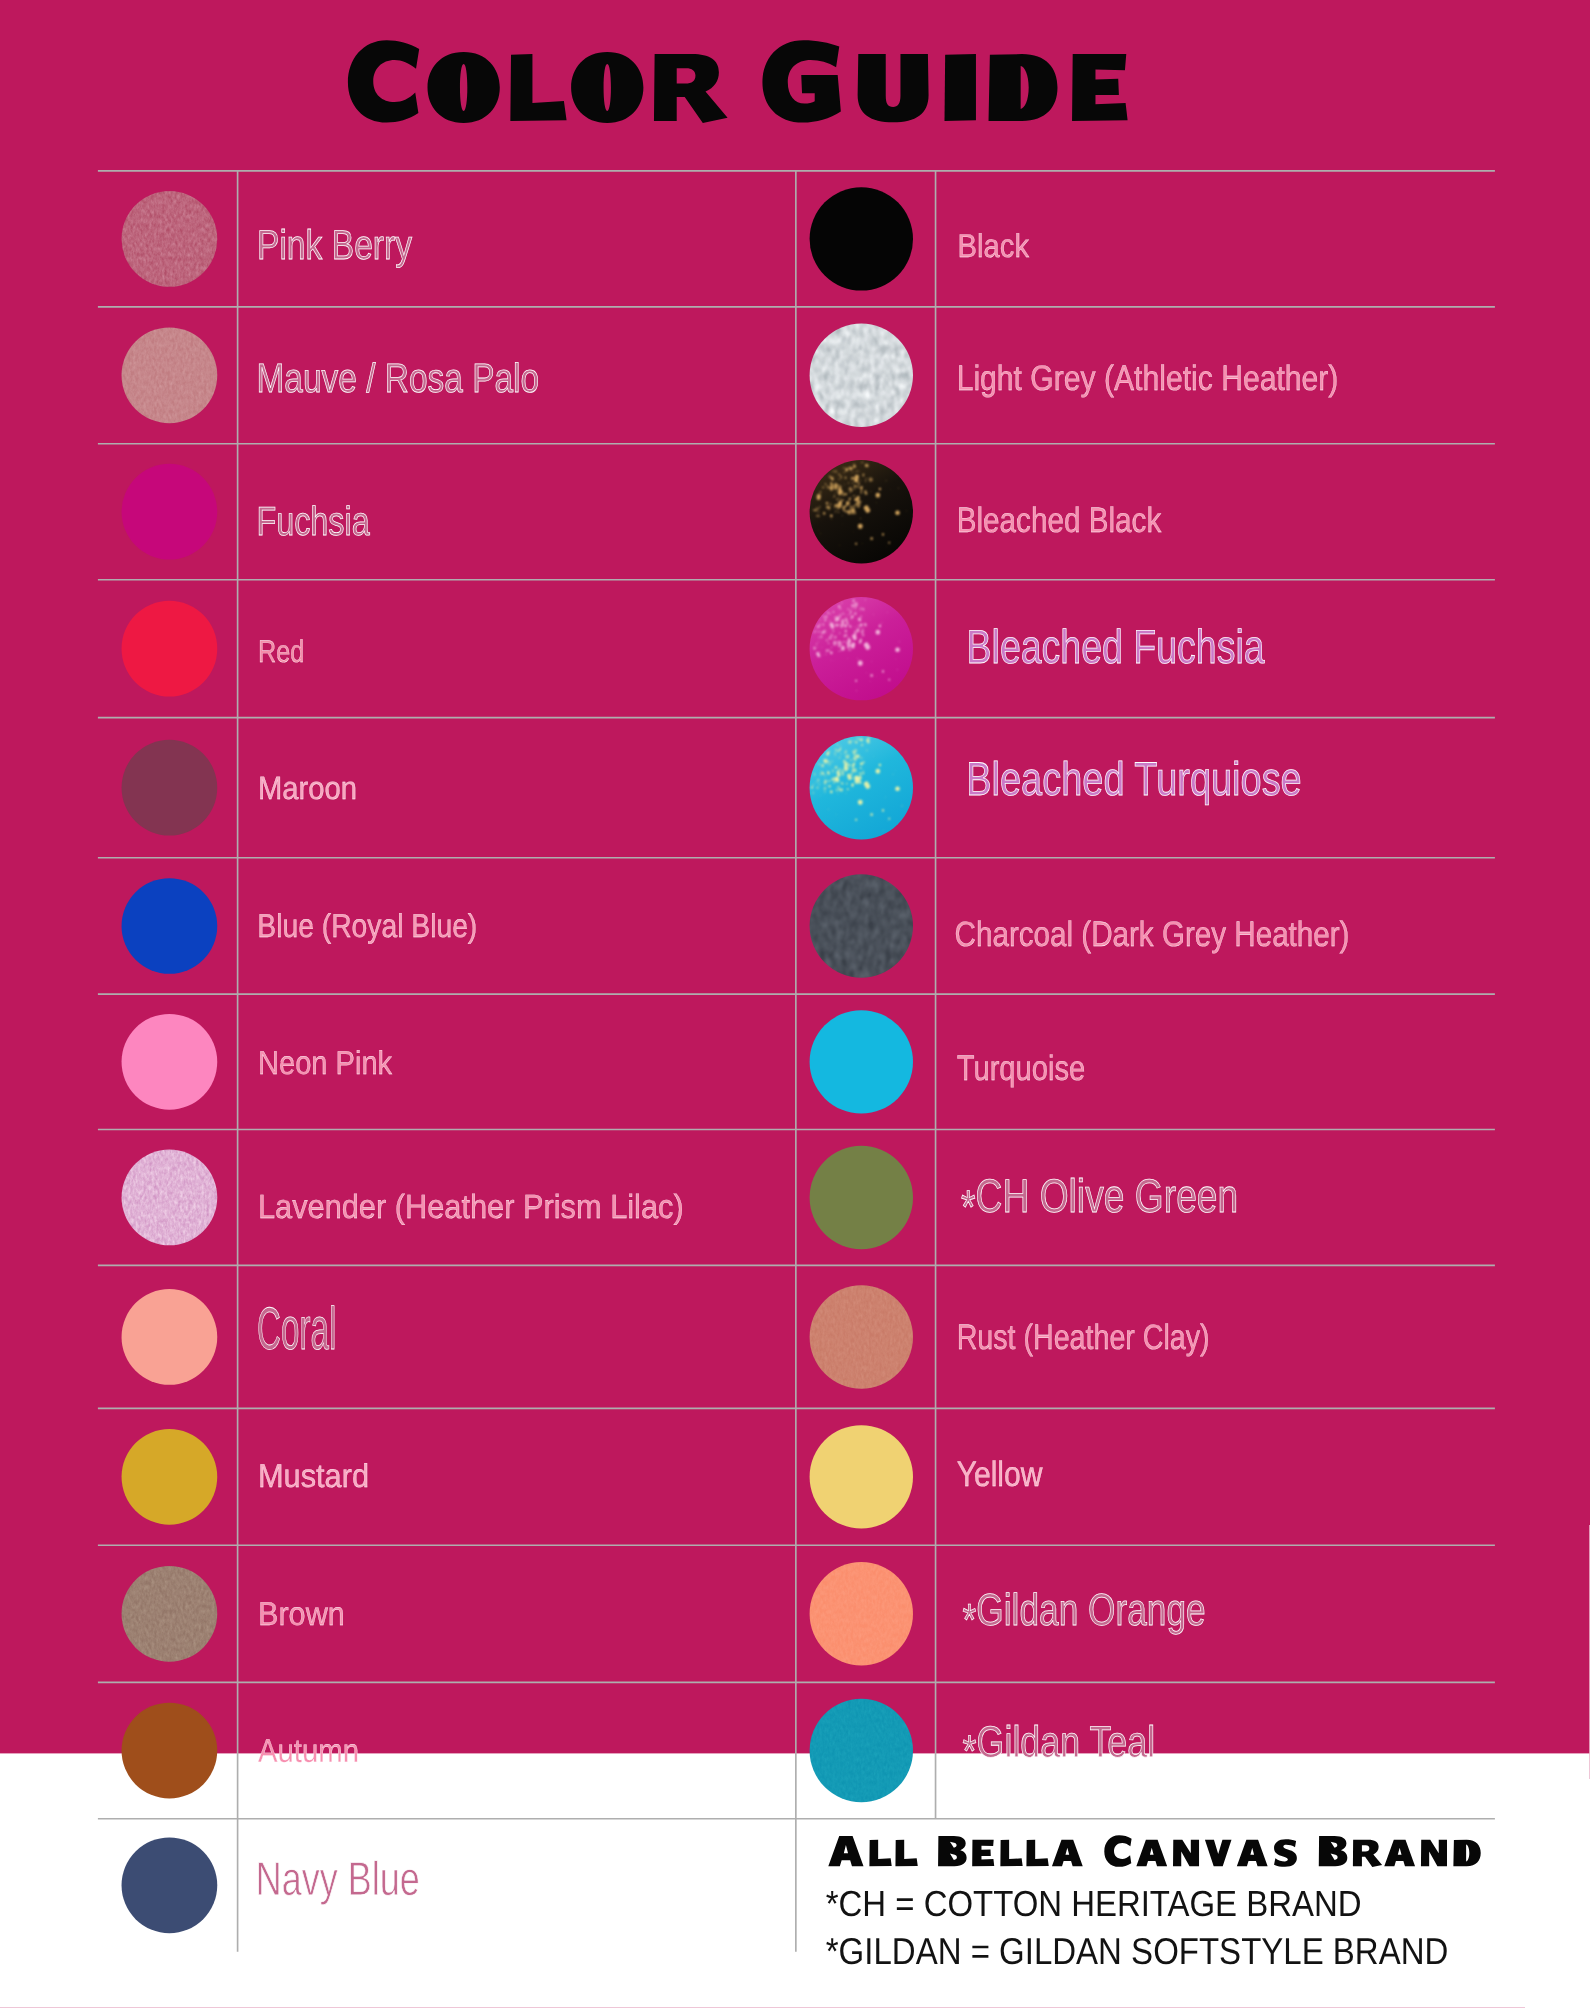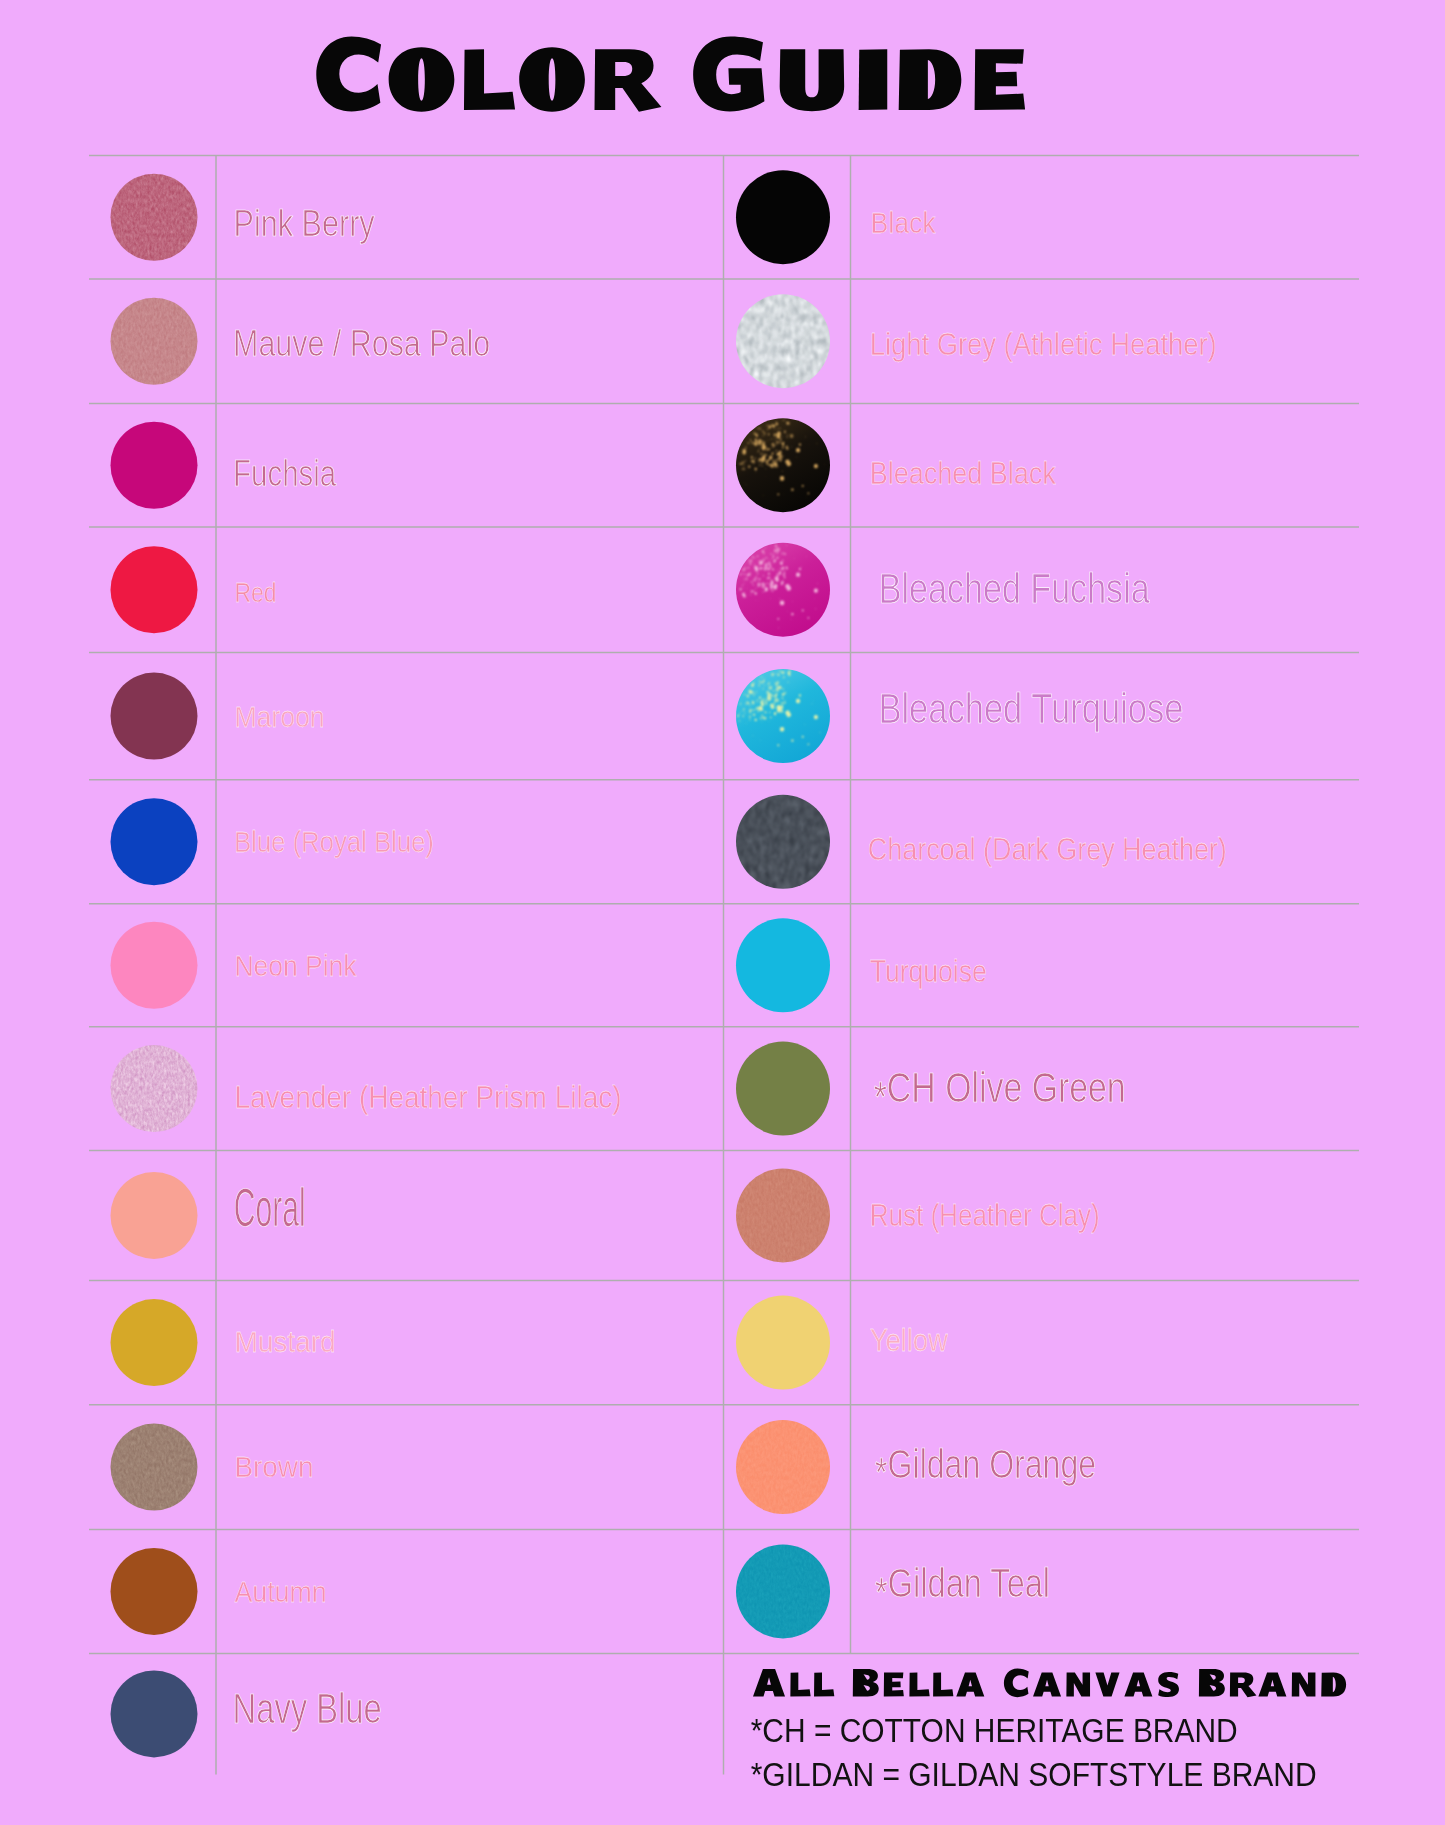--- a/index.html
+++ b/index.html
@@ -1,19 +1,19 @@
 <!DOCTYPE html>
 <html><head>
 <meta charset="utf-8">
 <title>Color Guide</title>
 <style>
 html,body{margin:0;padding:0;background:#fff;}
 body{width:1445px;height:1825px;position:relative;overflow:hidden;background:#fff;
      font-family:"Liberation Sans",sans-serif;-webkit-font-smoothing:antialiased;}
-.page{position:absolute;left:0;top:0;width:1445px;height:1825px;background:#f0abfc;}
+.page{position:absolute;left:0;top:0;width:1445px;height:1594px;background:#be185d;}
 .layer{position:absolute;left:0;top:0;}
 svg{display:block;}
 text{font-family:"Liberation Sans",sans-serif;}
 .lbl{paint-order:fill stroke;}
 .lbl.thin{font-weight:400;}
 .lbl.reg{font-weight:400;}
 .note{font-family:"Liberation Sans",sans-serif;font-weight:400;}
 </style>
 </head>
 <body>

